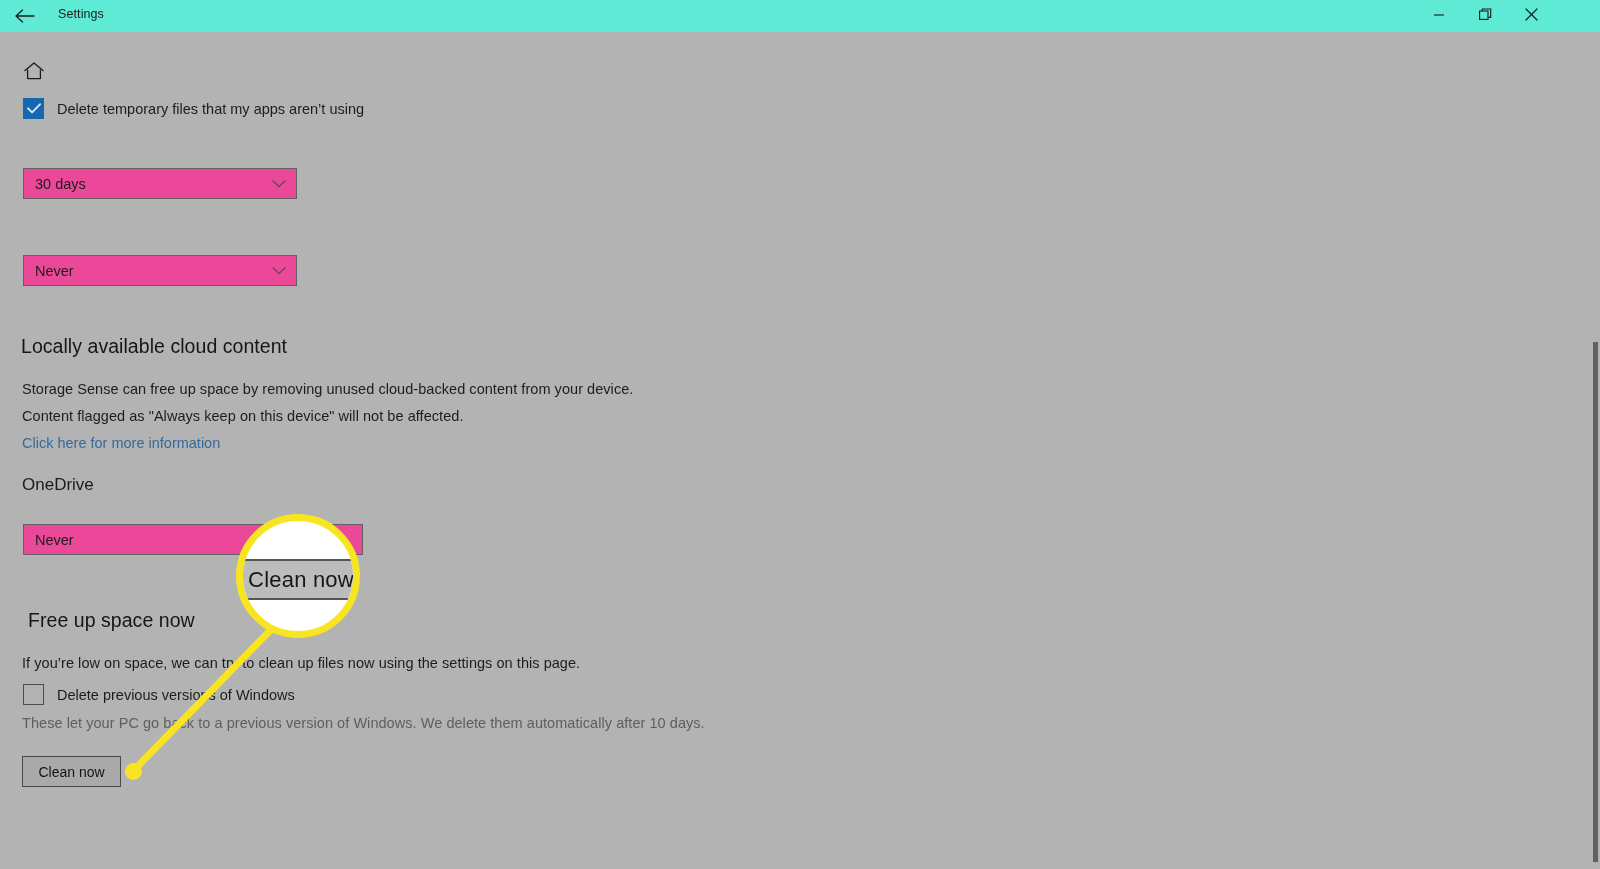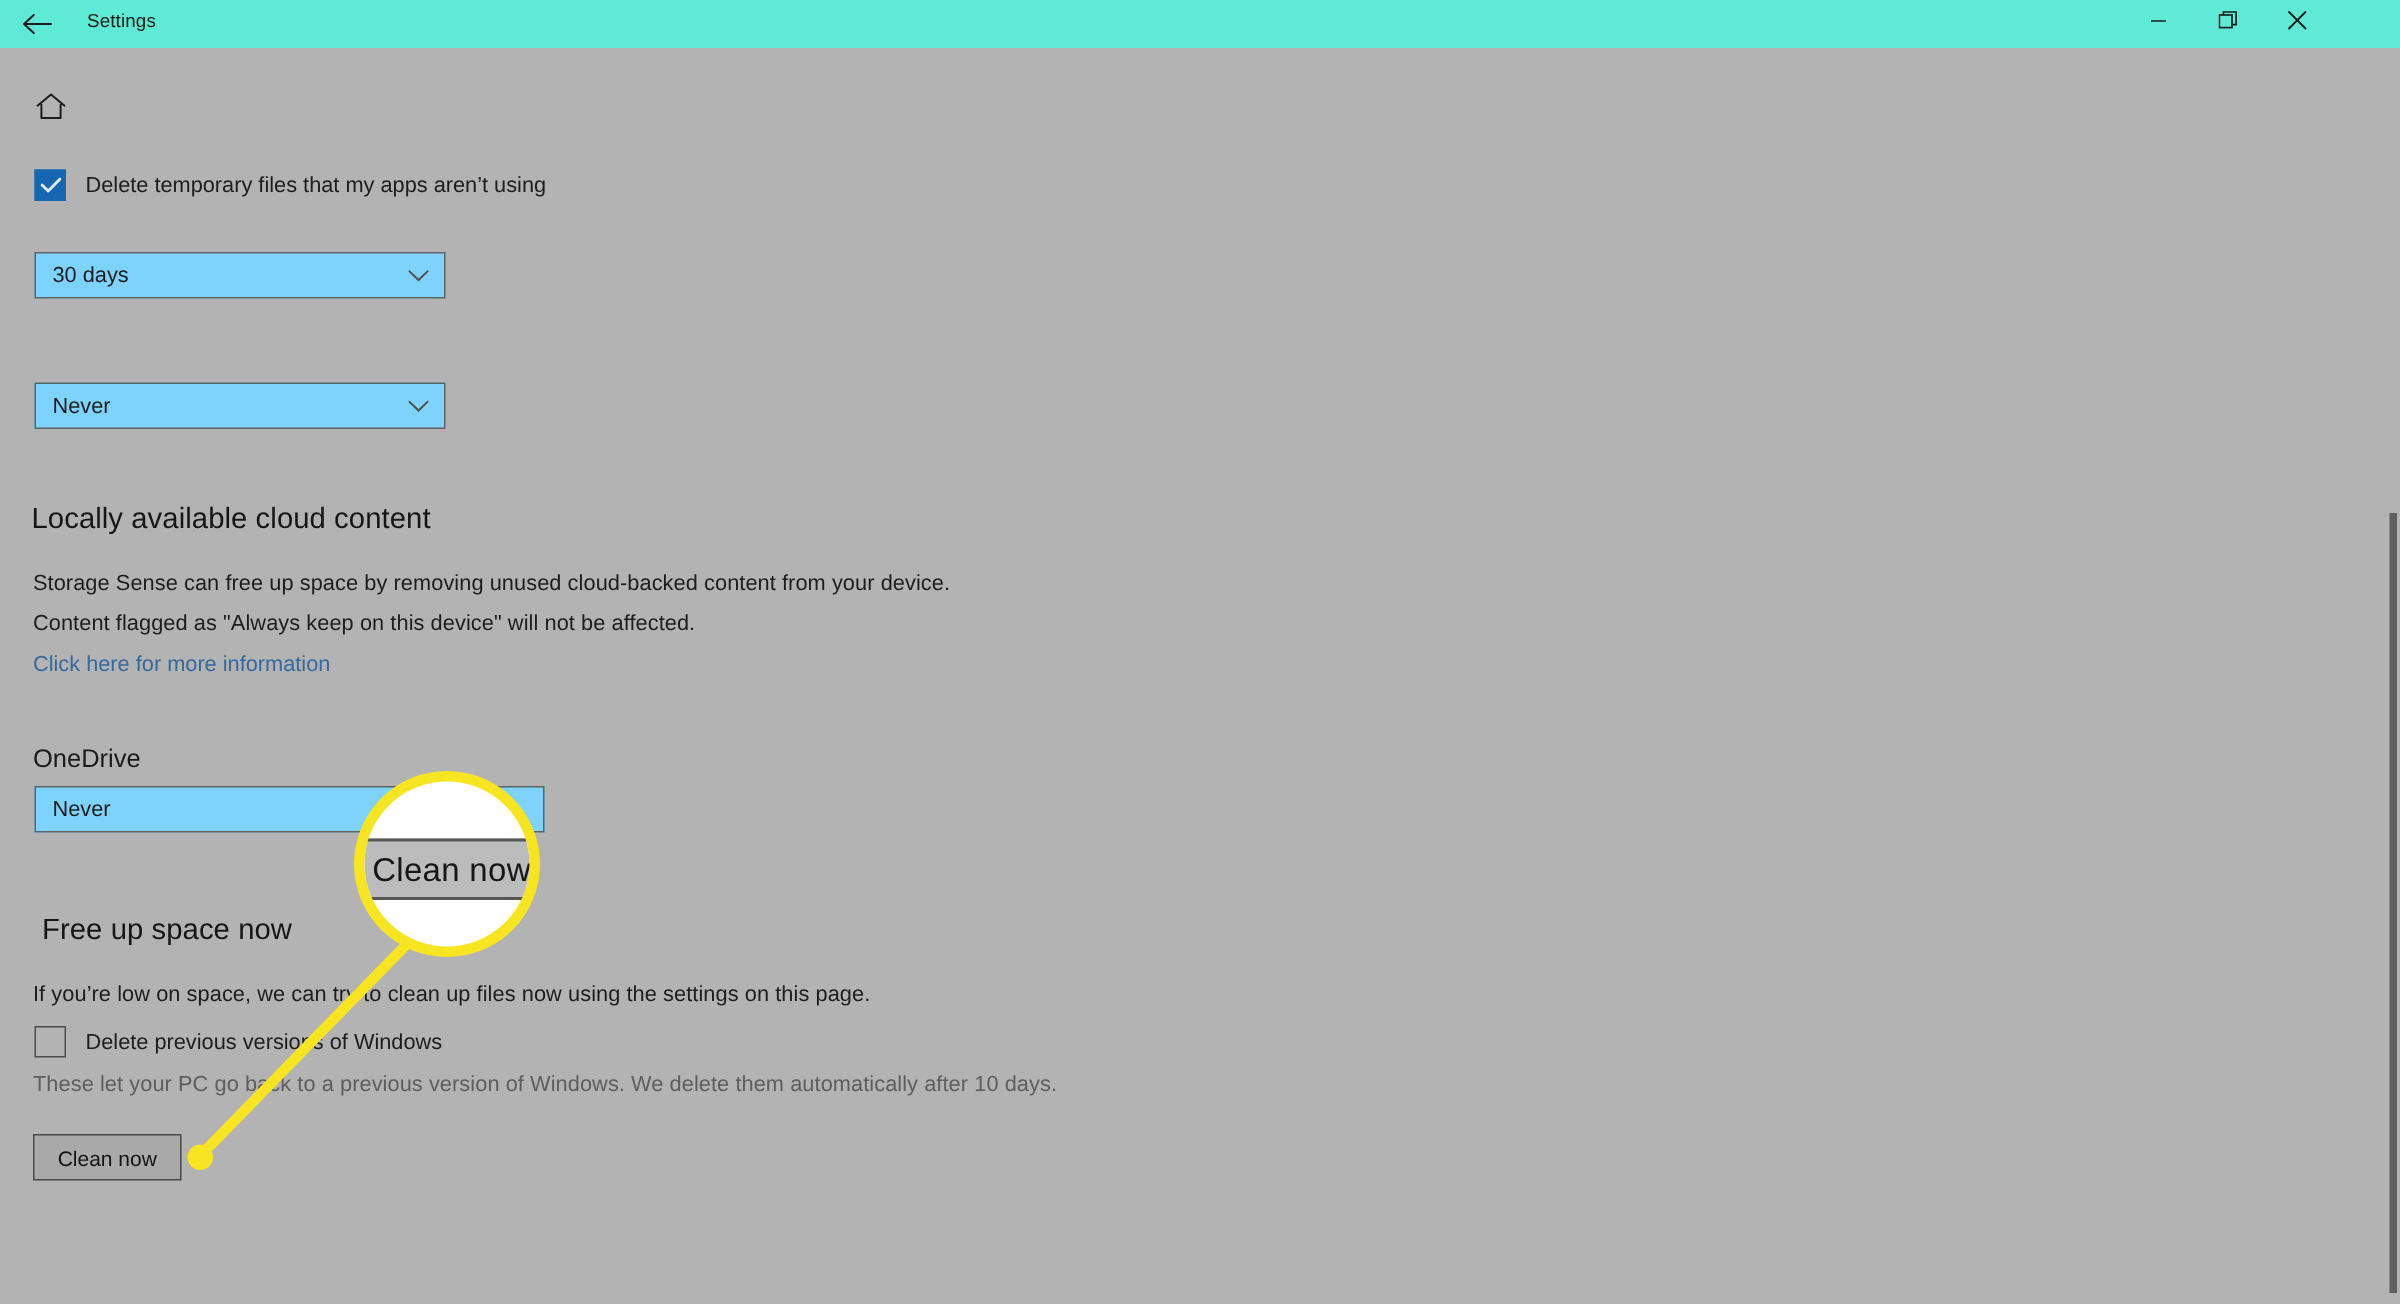--- a/index.html
+++ b/index.html
@@ -98,21 +98,21 @@
     margin-left: 13px;
     font-size: 14.5px; color: #1d1d1d;
     white-space: nowrap;
   }
 
   
   .dropdown {
     position: absolute;
     height: 31px;
     border: 1.2px solid #616161;
-    background: #7dd3fc;
+    background: #ec4899;
     display: flex; align-items: center;
     cursor: pointer;
   }
   .dropdown .dd-value {
     margin-left: 11px;
     font-size: 14.5px; color: #1d1d1d;
     white-space: nowrap;
   }
   .dropdown .dd-chev {
     position: absolute; right: 10px; top: 50%;
@@ -225,21 +225,21 @@
     </div>
   </div>
 
   <div id="home-icon">
     <svg width="26" height="26" viewBox="0 0 26 26">
       <path d="M4 12.5 L13 5 L22 12.5" stroke="#1b1b1b" stroke-width="1.3" fill="none" stroke-linejoin="round" stroke-linecap="round"></path>
       <path d="M6.6 11.4 V20.6 H19.4 V11.4" stroke="#1b1b1b" stroke-width="1.3" fill="none" stroke-linejoin="round"></path>
     </svg>
   </div>
 
-  <div class="cb-row" style="left:23px; top:113px;justify-content:space-between;">
+  <div class="cb-row" style="left:23px; top:98px;justify-content:space-between;">
     <span class="cb-box checked">
       <svg width="14" height="11" viewBox="0 0 14 11">
         <path d="M1 5.3 L5.1 9.4 L13 1.3" stroke="#dfe9f2" stroke-width="1.9" fill="none" stroke-linecap="round" stroke-linejoin="round"></path>
       </svg>
     </span>
     <span class="cb-label">Delete temporary files that my apps aren’t using</span>
   </div>
 
 
   <div class="dropdown" style="left:23px; top:168px; width:274px;">
@@ -262,21 +262,21 @@
   </div>
 
   <div class="section-head" style="left:21px; top:335px;">Locally available cloud content</div>
 
   <div class="body-text" style="left:22px; top:381px;">Storage Sense can free up space by removing unused cloud-backed content from your device.</div>
 
   <div class="body-text" style="left:22px; top:408px;">Content flagged as "Always keep on this device" will not be affected.</div>
 
   <div class="link-text" style="left:22px; top:435px;">Click here for more information</div>
 
-  <div class="sub-head" style="left:22px; top:496px;">OneDrive</div>
+  <div class="sub-head" style="left:22px; top:475px;">OneDrive</div>
 
 
   <div class="dropdown" style="left:23px; top:524px; width:340px;">
     <span class="dd-value">Never</span>
   </div>
 
   <div class="section-head" style="left:28px; top:609px;">Free up space now</div>
 
   <div class="body-text" style="left:22px; top:655px;">If you’re low on space, we can try to clean up files now using the settings on this page.</div>
 

